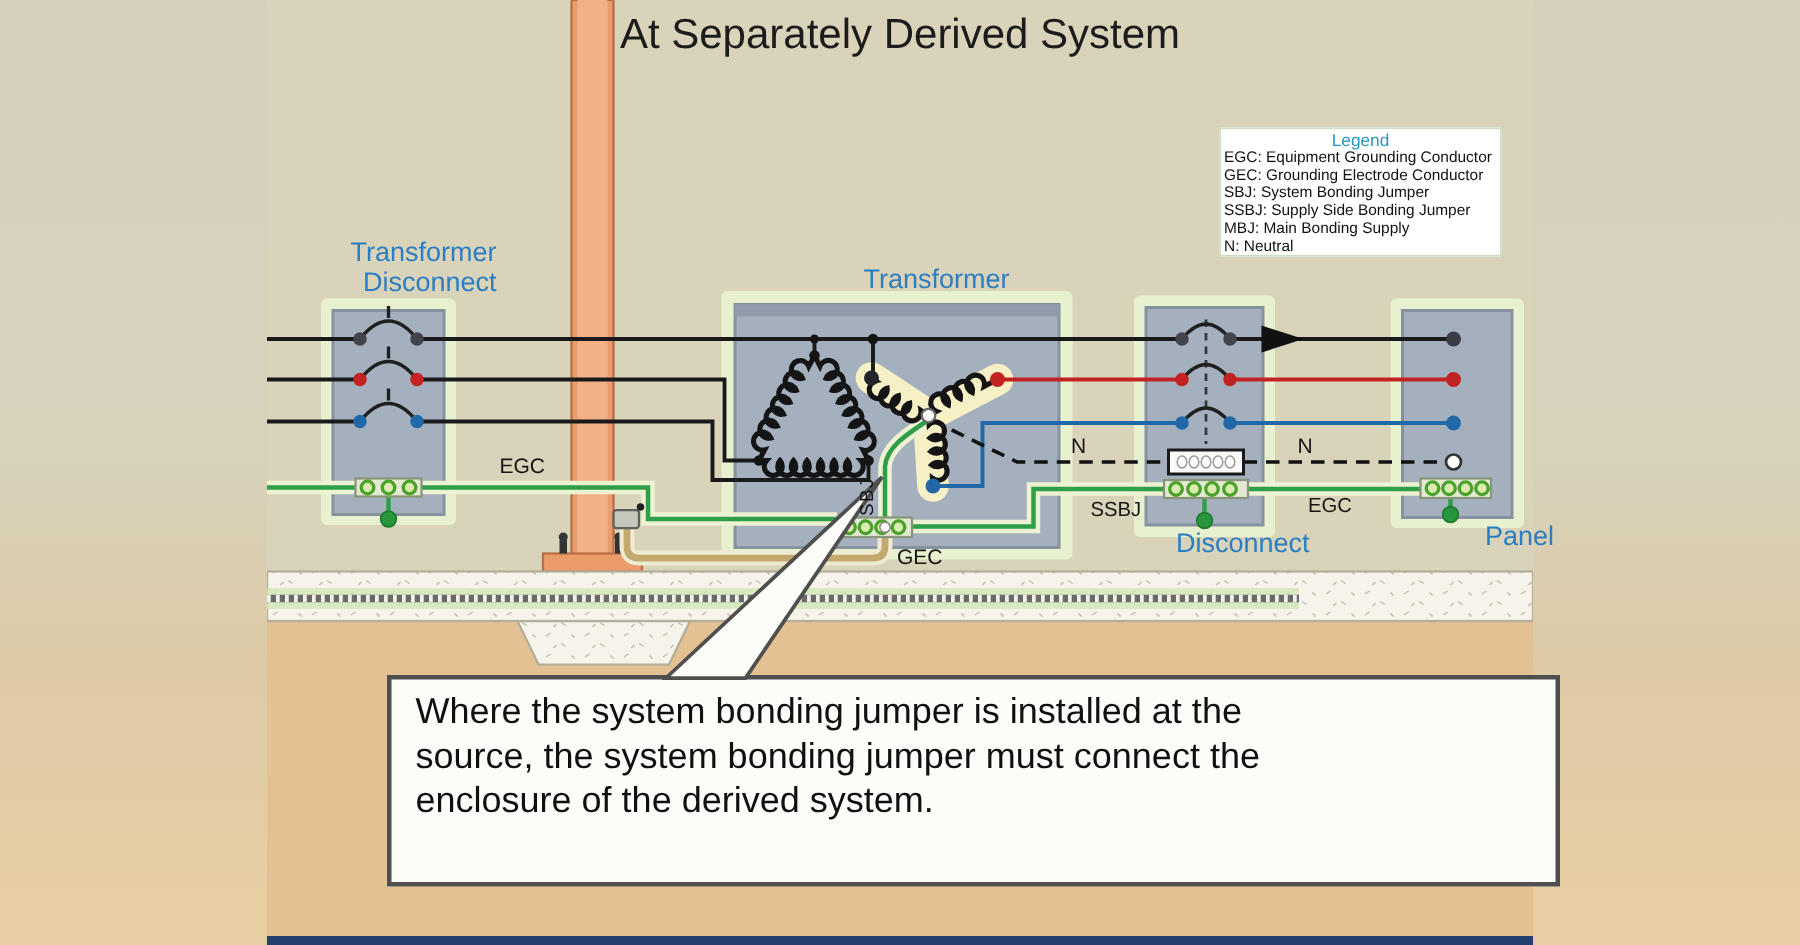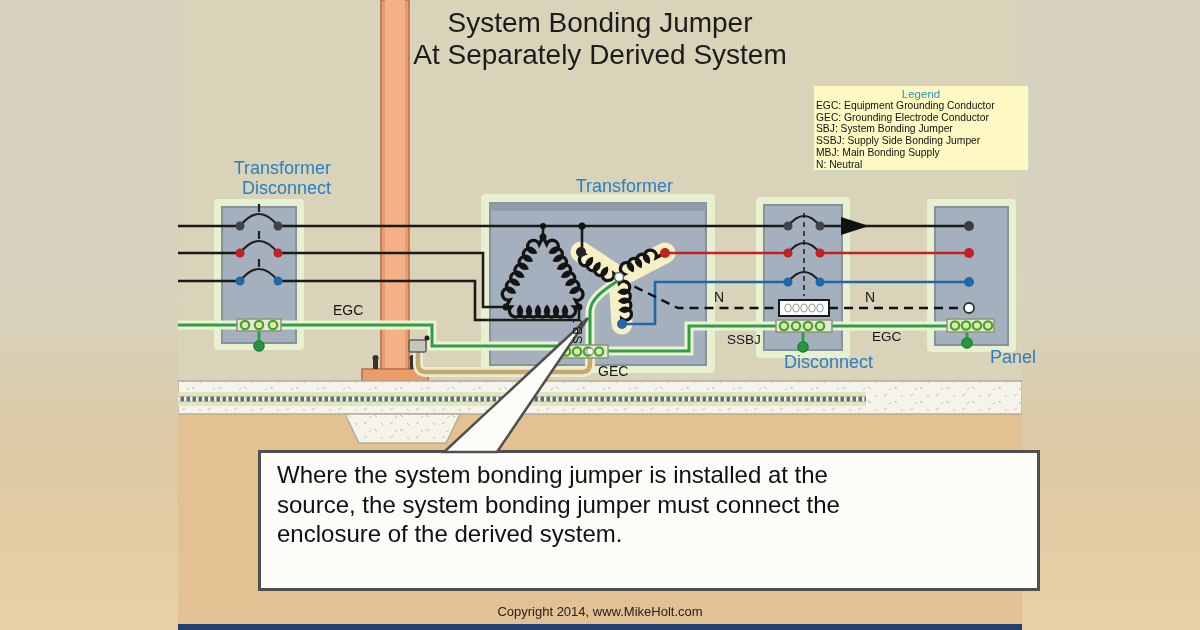--- a/index.html
+++ b/index.html
@@ -10,22 +10,22 @@
   .earth{position:absolute;left:0;top:413px;width:844px;height:211px;background:#e3c193;}
   .bluebar{position:absolute;left:0;top:624px;width:844px;height:6px;background:#24406e;}
   .ovl{position:absolute;left:0;top:0;width:844px;height:630px;pointer-events:none;}
   svg.wires{z-index:5;}
   .txt{position:absolute;z-index:6;color:#1d1d1d;}
   .title{left:0;top:7px;width:844px;text-align:center;font-size:28px;line-height:32px;color:#1c1c1c;}
   .title .code{font-style:italic;}
   .comp-label{color:#2b7ec2;font-size:18px;line-height:20px;text-align:right;}
   .wire-label{font-size:13.5px;color:#161616;}
   .sbj-rot{transform:rotate(-90deg);transform-origin:left top;font-size:12.5px;letter-spacing:1px;}
-  .legend{position:absolute;left:635px;top:85px;width:216px;height:86px;z-index:6;
-          background:#fef9c3;border:1px solid #c9dfc2;box-sizing:border-box;padding:2px 0 0 0;}
+  .legend{position:absolute;left:635px;top:85px;width:188px;height:86px;z-index:6;
+          background:#ffffff;border:1px solid #c9dfc2;box-sizing:border-box;padding:2px 0 0 0;}
   .legend .lg-title{text-align:center;color:#2596be;font-size:11.5px;line-height:12px;}
   .legend .lg-line{font-size:10.3px;line-height:11.7px;color:#111;padding-left:2px;white-space:nowrap;}
   .callout{position:absolute;left:80px;top:450px;width:782px;height:141px;z-index:4;
            background:#fcfcf8;border:3px solid #4f4f4f;box-sizing:border-box;padding:7px 16px;}
   .callout .cl-line{font-size:24px;line-height:29.5px;color:#101010;white-space:nowrap;}
   .copyright{left:0;top:604px;width:844px;text-align:center;font-size:13px;color:#222;}
 </style>
 </head>
 <body>
 
@@ -229,21 +229,20 @@
         <circle cx="791" cy="226" r="5" fill="#3c3c44"></circle>
         <circle cx="791" cy="253" r="5" fill="#c32222"></circle>
         <circle cx="791" cy="282" r="5" fill="#2068a8"></circle>
         <circle cx="791" cy="308" r="5" fill="#ffffff" stroke="#333" stroke-width="1.8"></circle>
       </g>
 
       <polygon points="410,318 266,452 319,452" fill="#fcfcf8" stroke="#4f4f4f" stroke-width="2.5"></polygon>
     </svg>
 
     <div class="txt title">
-      <div>System Bonding Jumper</div>
       <div>At Separately Derived System</div>
     </div>
 
     <div class="legend">
       <div class="lg-title">Legend</div>
       <div class="lg-line">EGC: Equipment Grounding Conductor</div>
       <div class="lg-line">GEC: Grounding Electrode Conductor</div>
       <div class="lg-line">SBJ: System Bonding Jumper</div>
       <div class="lg-line">SSBJ: Supply Side Bonding Jumper</div>
       <div class="lg-line">MBJ: Main Bonding Supply</div>
@@ -265,15 +264,14 @@
     <div class="txt wire-label" style="left:536px;top:289px;font-size:14px;">N</div>
     <div class="txt wire-label" style="left:687px;top:289px;font-size:14px;">N</div>
     <div class="txt wire-label" style="left:694px;top:329px;">EGC</div>
 
     <div class="callout">
       <div class="cl-line">Where the system bonding jumper is installed at the</div>
       <div class="cl-line">source, the system bonding jumper must connect the</div>
       <div class="cl-line">enclosure of the derived system.</div>
     </div>
 
-    <div class="txt copyright">Copyright 2014, www.MikeHolt.com</div>
   </div>
 </div>
 
 </body></html>

